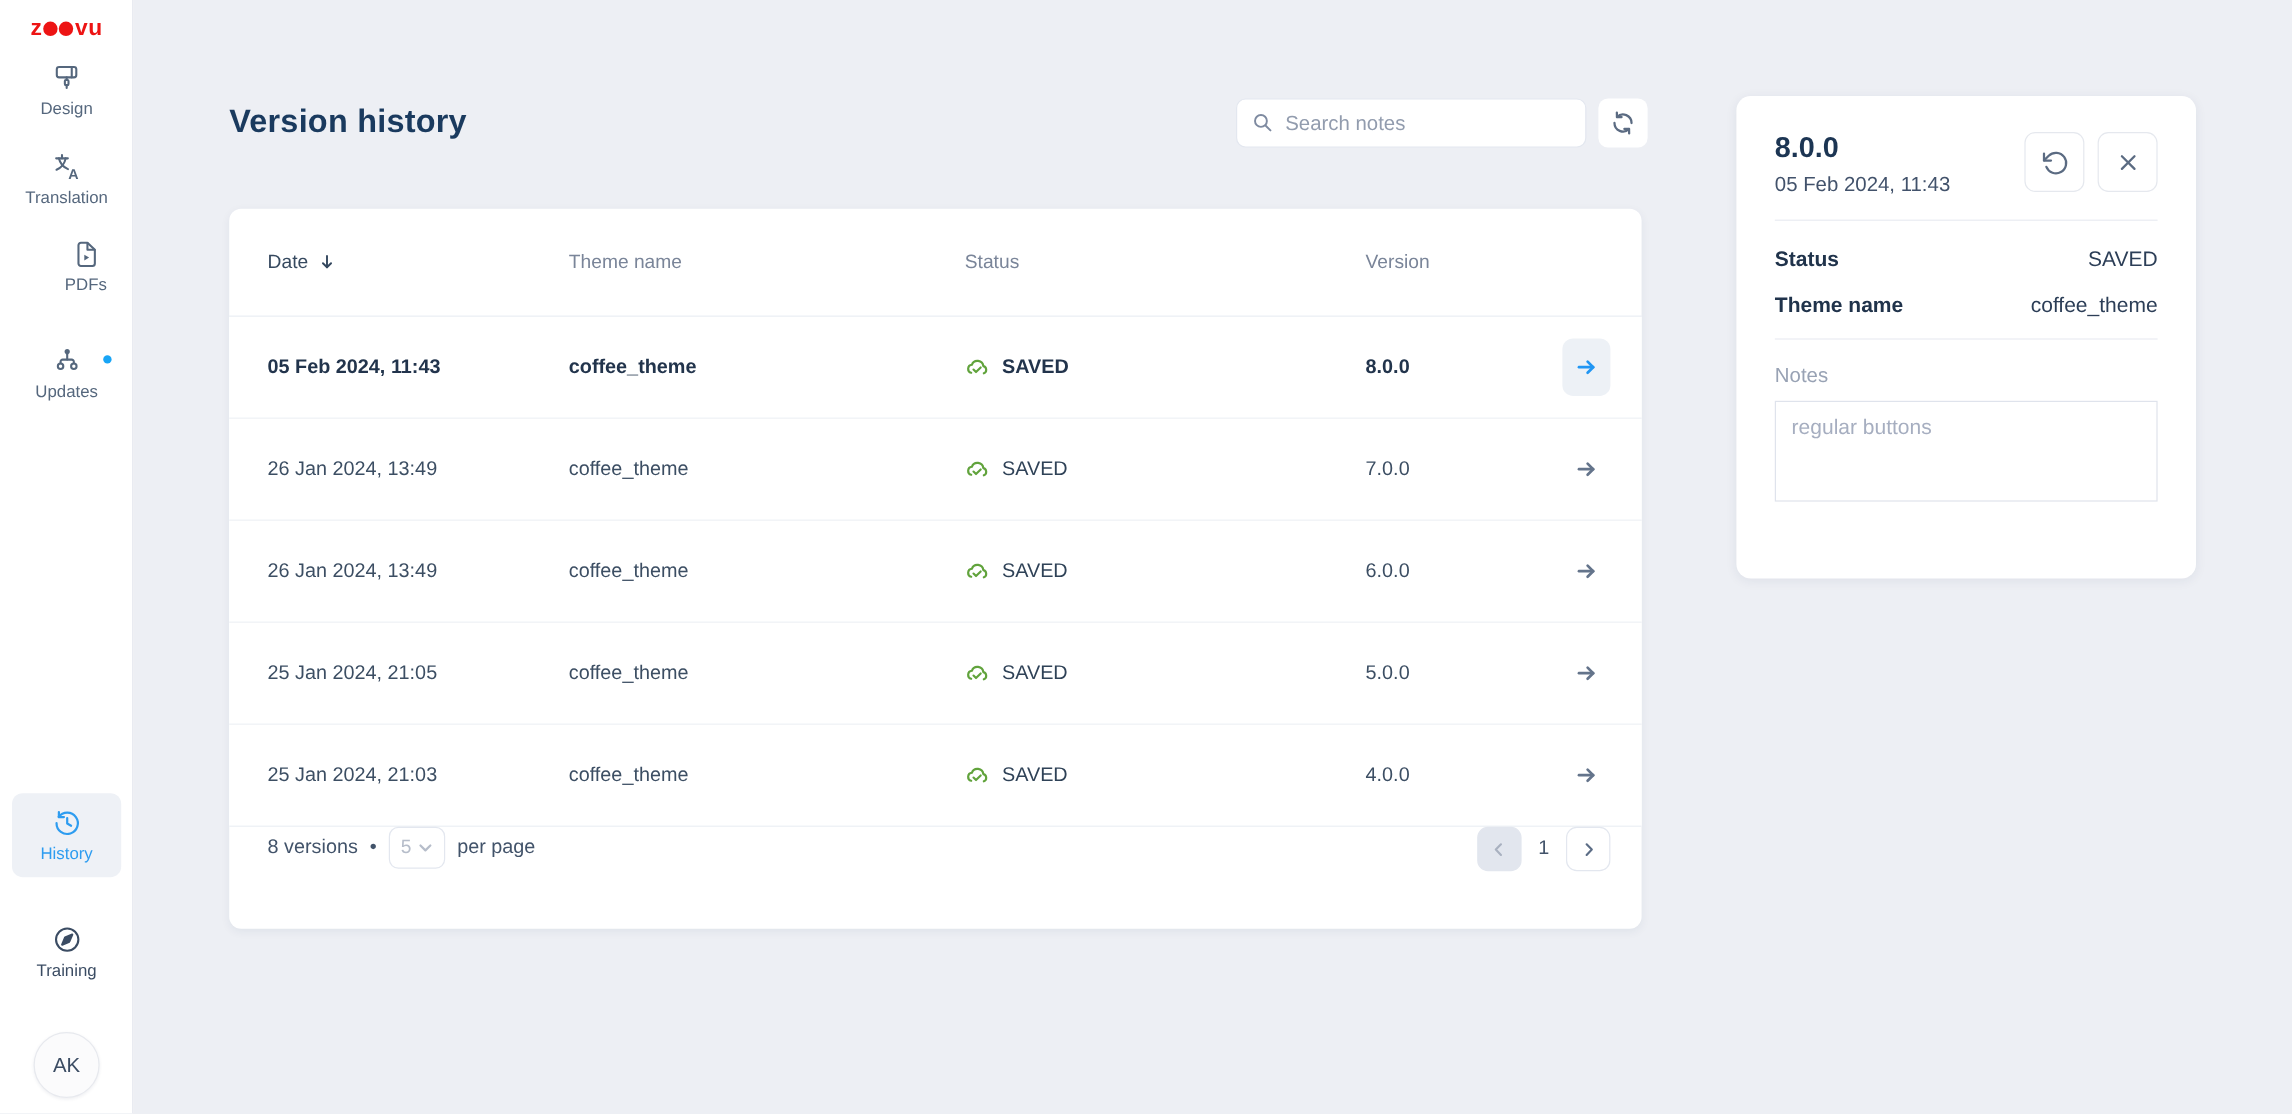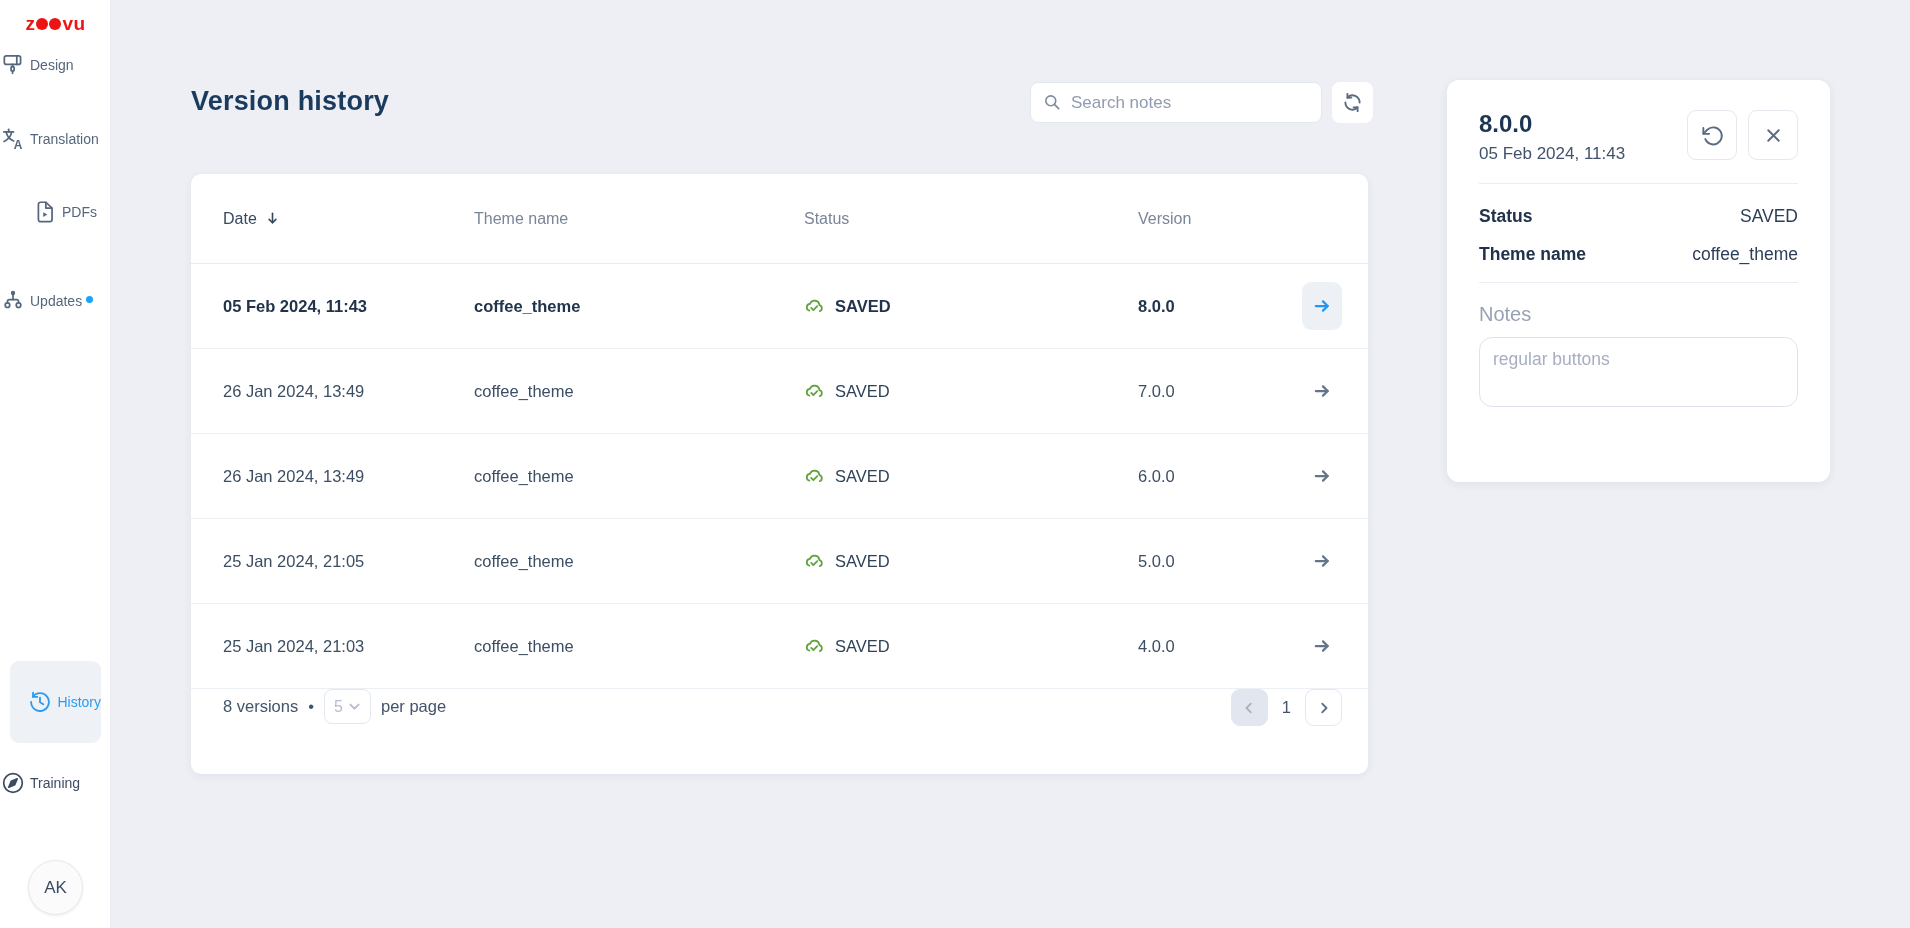--- a/index.html
+++ b/index.html
@@ -26,26 +26,26 @@
   }
   .logo{
     position:absolute;top:13px;left:0;width:111px;
     display:flex;align-items:center;justify-content:center;gap:1px;
     color:var(--red);font-weight:800;font-size:19px;letter-spacing:.5px;
     cursor:pointer;
   }
   .logo .dot{width:12px;height:12px;border-radius:50%;background:var(--red);}
   .nav-item{
     position:absolute;left:0;width:111px;
-    display:flex;flex-direction:row;align-items:center;gap:4px;
+    display:flex;flex-direction:column;align-items:center;gap:4px;
     color:#55677d;cursor:pointer;
   }
   .nav-item .lbl{font-size:14px;}
-  .nav-item.active-wrap{left:10px;width:91px;height:82px;background:var(--chip);
-    border-radius:9px;justify-content:flex-end;color:#2d9cf0;}
+  .nav-item.active-wrap{left:10px;width:91px;height:70px;background:var(--chip);
+    border-radius:9px;justify-content:center;color:#2d9cf0;}
   .nav-item.active-wrap .lbl{color:#2d9cf0;}
   .updates-dot{
     position:absolute;right:18px;top:8px;width:7px;height:7px;border-radius:50%;
     background:#18a5f6;
   }
   .avatar{
     position:absolute;left:28px;top:860px;width:55px;height:55px;border-radius:50%;
     background:#fbfbfc;border:1px solid #e7e9ee;
     display:flex;align-items:center;justify-content:center;
     font-size:17px;color:#3b4c63;cursor:pointer;box-shadow:0 1px 3px rgba(20,40,80,.08);
@@ -128,23 +128,23 @@
     width:50px;height:50px;border:1px solid #e5e8ee;border-radius:9px;background:#fff;
     display:flex;align-items:center;justify-content:center;color:#5b6b82;cursor:pointer;
   }
   .ddiv{border:none;border-top:1px solid #e9ecf2;margin:19px 0 0;}
   .fields{margin-top:22px;}
   .field{display:flex;align-items:center;margin-bottom:17px;font-size:17.5px;}
   .flabel{font-weight:bold;color:var(--text-bold);}
   .fval{margin-left:auto;color:#2c3e57;}
   .redacted{flex:0 0 156px;height:29px;background:var(--redacted);border-radius:2px;margin-left:4px;}
   .field.user .fval{margin-left:0;}
-  .notes-label{margin-top:20px;font-size:20px;color:var(--light);}
+  .notes-label{margin-top:20px;font-size:17px;color:var(--light);}
   .notes-box{
-    margin-top:11px;width:100%;height:70px;border:1px solid #dfe3ec;border-radius:13px;
+    margin-top:11px;width:100%;height:84px;border:1px solid #dfe3ec;border-radius:0;
     resize:none;outline:none;font-family:inherit;font-size:17.5px;color:#a6aec0;
     padding:11px 13px;background:#fff;
   }
 </style>
 </head>
 <body>
 
 <aside class="sidebar">
 
   <div class="logo">

